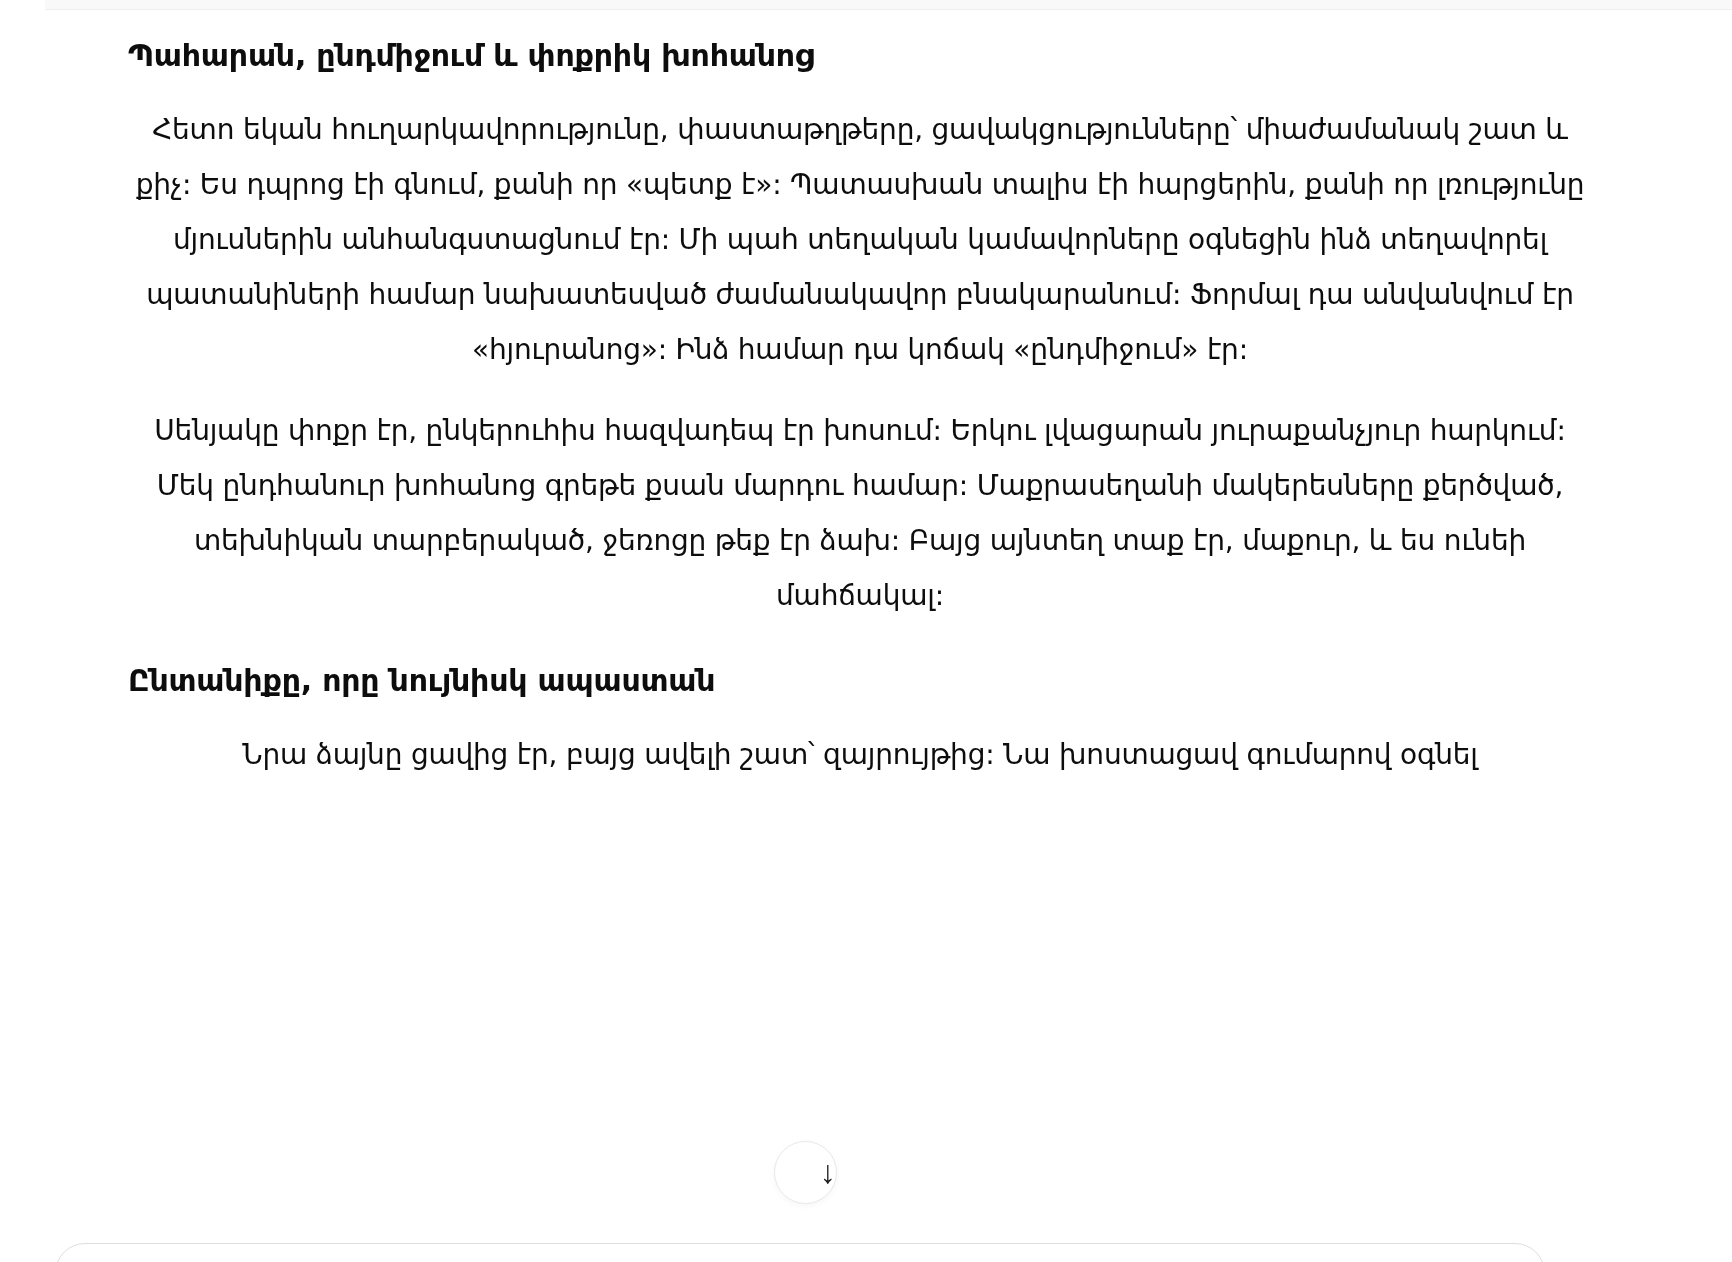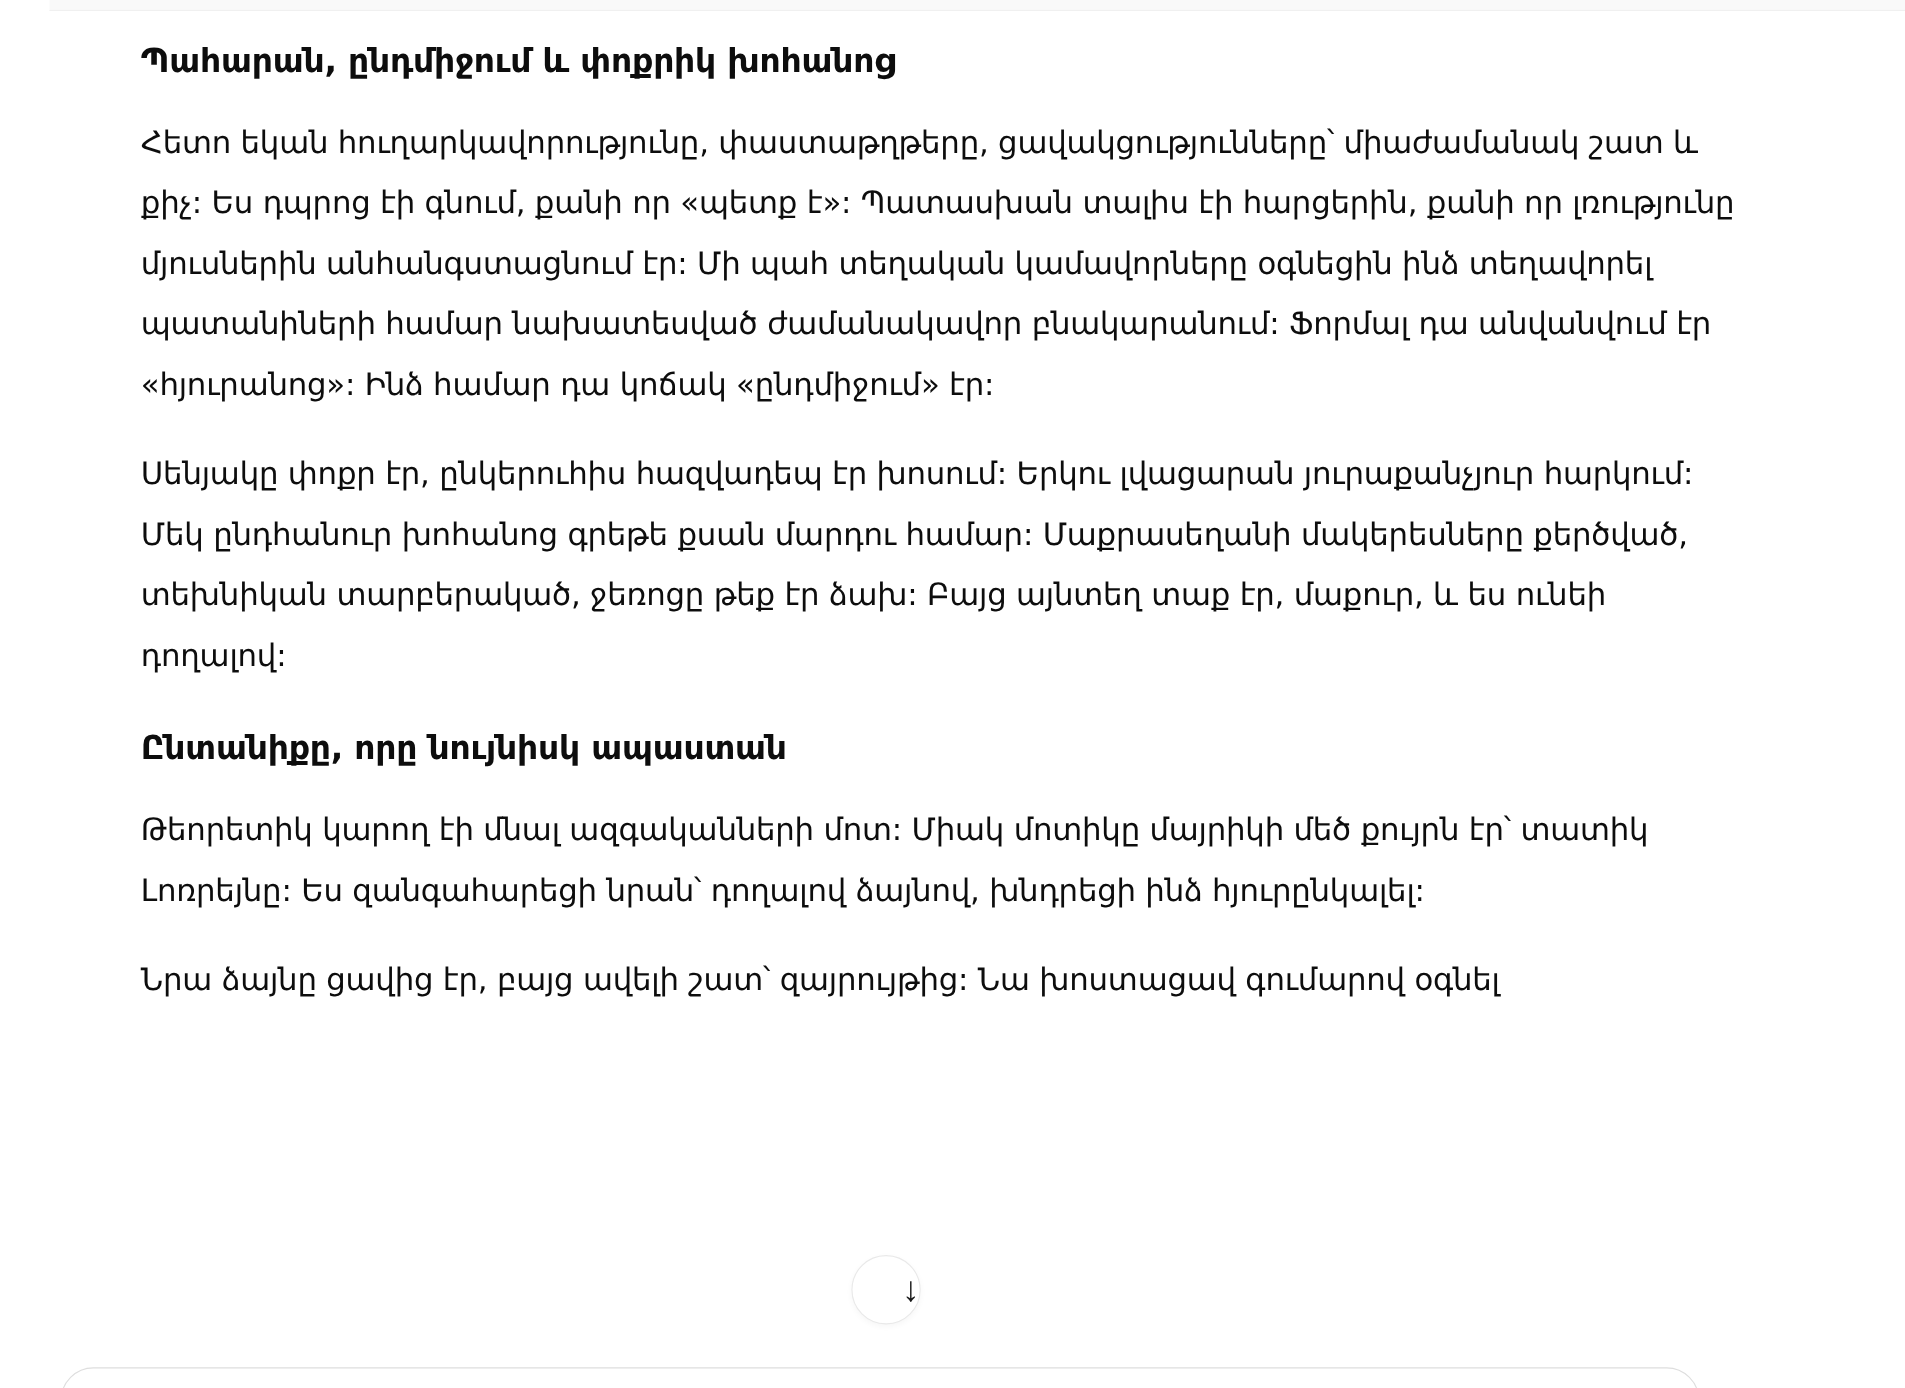--- a/index.html
+++ b/index.html
@@ -34,20 +34,21 @@
     font-size: 30px;
     line-height: 40px;
     font-weight: 700;
     margin: 38px 0 12px 0;
   }
   .content h3.first {
     margin-top: 14px;
   }
   .content p {
     margin: 26px 0;
+    text-align: center;
   }
   .scroll-btn {
     position: absolute;
     left: 774px;
     top: 1141px;
     width: 63px;
     height: 63px;
     border-radius: 50%;
     background: #ffffff;
     border: 1px solid #e9e9e9;
@@ -78,23 +79,22 @@
 </head>
 <body>
 
 <div class="viewport">
 
   <div class="top-strip"></div>
 
   <main class="content">
     <h3 class="first">Պահարան, ընդմիջում և փոքրիկ խոհանոց</h3>
     <p>Հետո եկան հուղարկավորությունը, փաստաթղթերը, ցավակցությունները՝ միաժամանակ շատ և քիչ: Ես դպրոց էի գնում, քանի որ «պետք է»: Պատասխան տալիս էի հարցերին, քանի որ լռությունը մյուսներին անհանգստացնում էր: Մի պահ տեղական կամավորները օգնեցին ինձ տեղավորել պատանիների համար նախատեսված ժամանակավոր բնակարանում: Ֆորմալ դա անվանվում էր «հյուրանոց»: Ինձ համար դա կոճակ «ընդմիջում» էր:</p>
-    <p>Սենյակը փոքր էր, ընկերուհիս հազվադեպ էր խոսում: Երկու լվացարան յուրաքանչյուր հարկում: Մեկ ընդհանուր խոհանոց գրեթե քսան մարդու համար: Մաքրասեղանի մակերեսները քերծված, տեխնիկան տարբերակած, ջեռոցը թեք էր ձախ: Բայց այնտեղ տաք էր, մաքուր, և ես ունեի դողալով:</p>
+    <p>Սենյակը փոքր էր, ընկերուհիս հազվադեպ էր խոսում: Երկու լվացարան յուրաքանչյուր հարկում: Մեկ ընդհանուր խոհանոց գրեթե քսան մարդու համար: Մաքրասեղանի մակերեսները քերծված, տեխնիկան տարբերակած, ջեռոցը թեք էր ձախ: Բայց այնտեղ տաք էր, մաքուր, և ես ունեի մահճակալ:</p>
     <h3>Ընտանիքը, որը նույնիսկ ապաստան</h3>
-    <p>Թեորետիկ կարող էի մնալ ազգականների մոտ: Միակ մոտիկը մայրիկի մեծ քույրն էր՝ տատիկ Լոռրեյնը: Ես զանգահարեցի նրան՝ դողալով ձայնով, խնդրեցի ինձ հյուրընկալել:</p>
     <p>Նրա ձայնը ցավից էր, բայց ավելի շատ՝ զայրույթից: Նա խոստացավ գումարով օգնել</p>
   </main>
 
   <button class="scroll-btn">
     <span class="arrow">↓</span>
   </button>
 
   <div class="composer"></div>
 
 </div>

